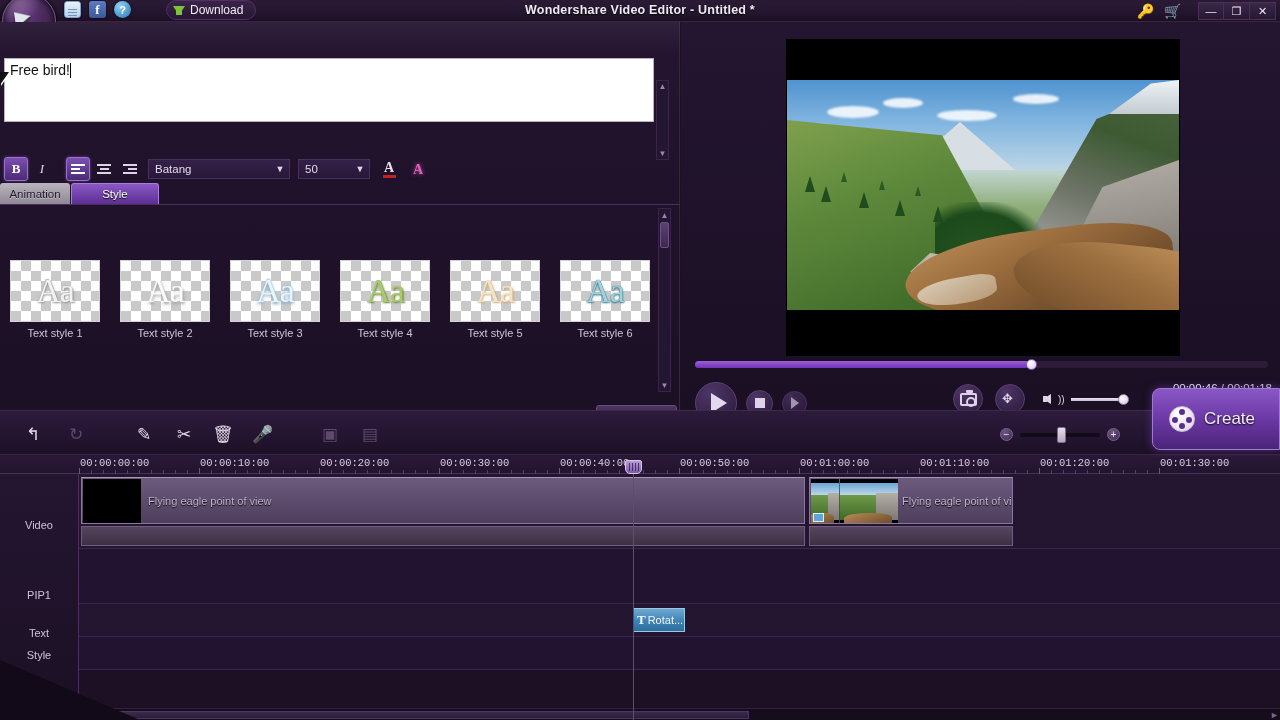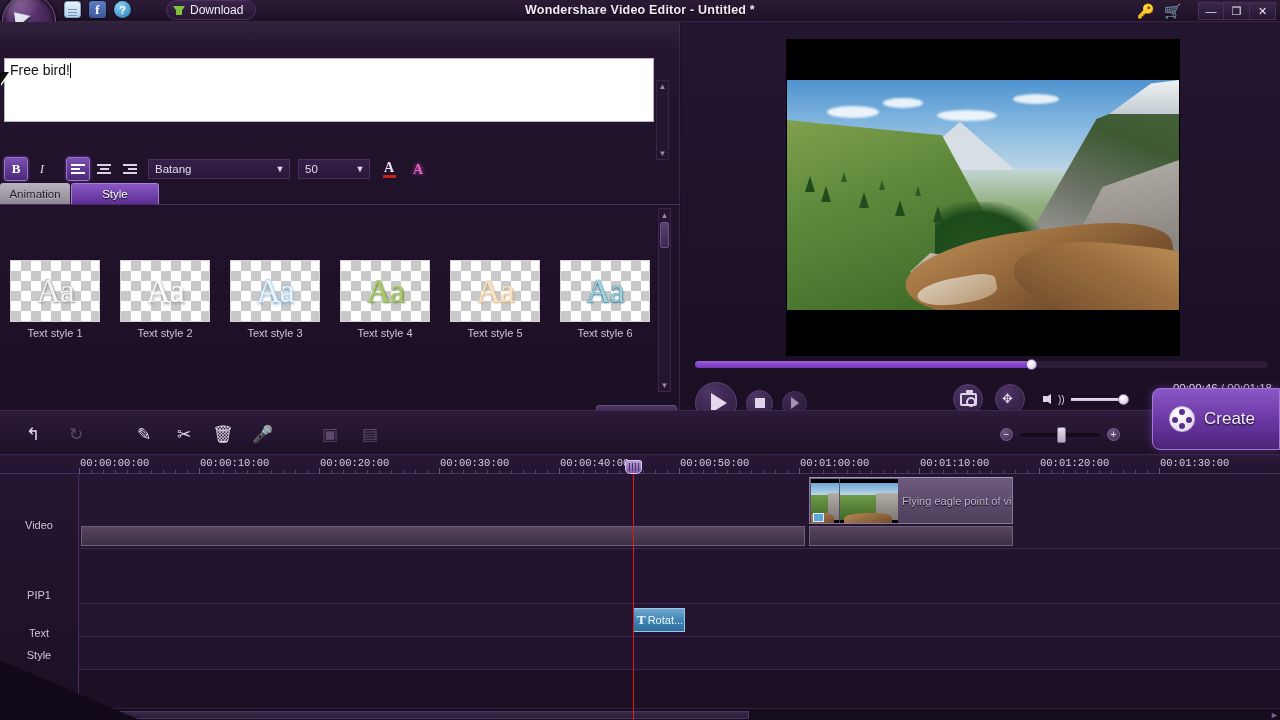--- a/index.html
+++ b/index.html
@@ -825,20 +825,24 @@
 
     <div class="track-labels">
       <div class="tl-name" style="top:45px">Video</div>
       <div class="tl-name" style="top:115px">PIP1</div>
       <div class="tl-name" style="top:153px">Text</div>
       <div class="tl-name" style="top:175px">Style</div>
     </div>
 
     <div class="tracks">
       <div class="trow video">
+        <div class="clip" style="left:2px;width:724px;">
+          <div class="clipthumb"></div>
+          <div class="cname">Flying eagle point of view</div>
+        </div>
         <div class="audiorow" style="left:2px;width:724px;"></div>
 
         <div class="clip" style="left:730px;width:204px;">
           <div class="mini-thumb" style="left:1px;">
             <div class="mt-sky"></div>
               <div class="mt-land"></div>
               <div class="mt-rock"></div>
             <div class="mt-wing"></div>
               <div class="mt-badge"></div>
           </div>

